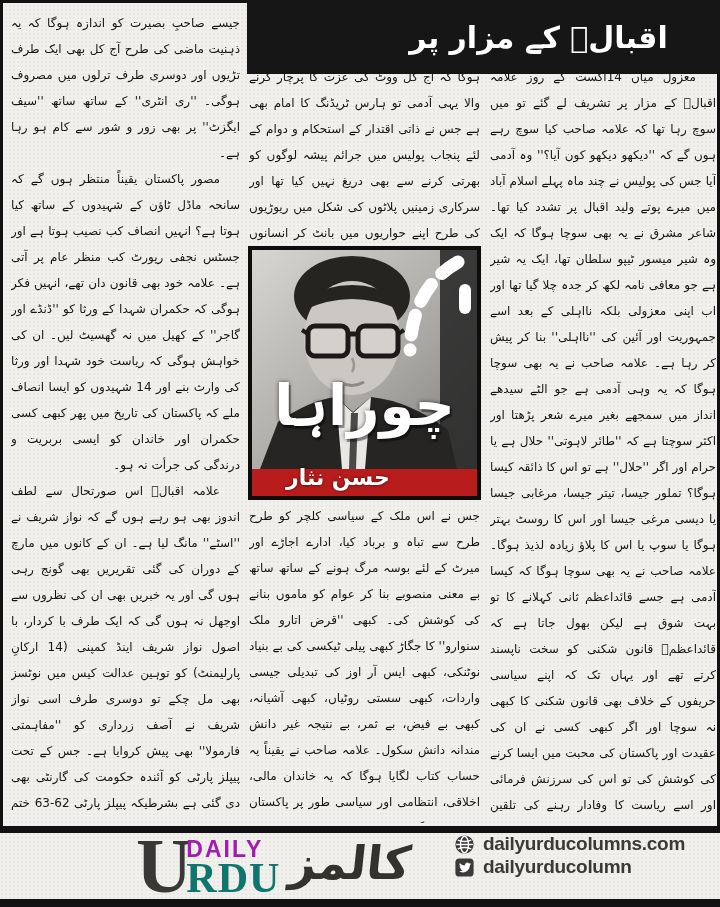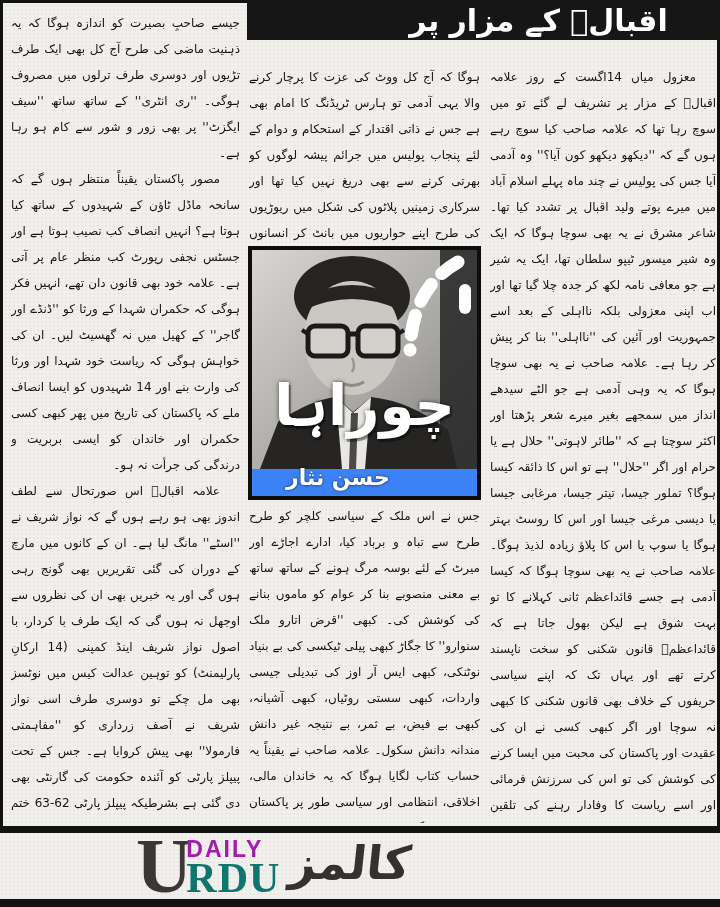--- a/index.html
+++ b/index.html
@@ -13,21 +13,21 @@
   
   .article{
     position:absolute;left:0;top:0;width:720px;height:826px;
     box-sizing:border-box;
     border-left:3px solid #121212;border-right:3px solid #121212;border-top:3px solid #121212;
   }
   .sep-line{position:absolute;left:0;top:826px;width:720px;height:7px;background:#121212;}
   .bottom-bar{position:absolute;left:0;top:899px;width:720px;height:8px;background:#121212;}
 
   .title-box{
-    position:absolute;left:244px;top:-3px;width:473px;height:40px;background:#161616;
+    position:absolute;left:244px;top:-3px;width:473px;height:74px;background:#161616;
     box-sizing:border-box;display:flex;align-items:center;justify-content:center;
   }
   .title-box .t{
     color:#ffffff;font-size:30px;font-weight:bold;direction:rtl;
     transform:translateX(55px);letter-spacing:1px;white-space:nowrap;
     font-family:"DejaVu Sans",sans-serif;
   }
 
   
   .ucol{
@@ -37,21 +37,21 @@
   .ucol p{margin:0;}
   .ucol p.indent{text-indent:20px;}
   .col-left   {left:8px;  top:7px;  width:229px;height:810px;}
   .col-midtop {left:246px;top:61px; width:231px;height:180px;}
   .col-midbot {left:246px;top:500px;width:231px;height:320px;}
   .col-right  {left:487px;top:61px; width:226px;height:759px;}
 
   
   .photo-block{
     position:absolute;left:245px;top:243px;width:233px;height:254px;
-    box-sizing:border-box;border:4px solid #0d0d0d;background:#3b82f6;
+    box-sizing:border-box;border:4px solid #0d0d0d;background:#b91c1c;
   }
   .photo-area{position:absolute;left:0;top:0;right:0;height:219px;overflow:hidden;background:#8d8d8d;}
   .photo-area svg{display:block;width:100%;height:100%;}
   .col-name{
     position:absolute;left:0;right:0;bottom:62px;text-align:center;direction:rtl;
     color:#ffffff;font-size:56px;font-weight:bold;line-height:1;
     text-shadow:0 0 4px rgba(0,0,0,.65), 2px 3px 0 rgba(0,0,0,.35);
     font-family:"DejaVu Sans",sans-serif;pointer-events:none;
   }
   .sig-name{
@@ -173,19 +173,36 @@
     <span class="logo-u">U</span>
     <span class="logo-stack">
       <span class="logo-daily">DAILY</span>
       <span class="logo-rdu">RDU</span>
     </span>
     <span class="logo-urdu">کالمز</span>
   </div>
 
   <div class="social">
 
-
-
+    <div class="social-row">
+      <svg class="sicon" viewBox="0 0 24 24">
+        <circle cx="12" cy="12" r="11.5" fill="#3b3a39"></circle>
+        <ellipse cx="12" cy="12" rx="5" ry="10.5" fill="none" stroke="#fff" stroke-width="1.8"></ellipse>
+        <line x1="1.5" y1="12" x2="22.5" y2="12" stroke="#fff" stroke-width="1.8"></line>
+        <path d="M3.5,6.5 Q12,10 20.5,6.5" fill="none" stroke="#fff" stroke-width="1.8"></path>
+        <path d="M3.5,17.5 Q12,14 20.5,17.5" fill="none" stroke="#fff" stroke-width="1.8"></path>
+      </svg>
+      <span class="social-label">dailyurducolumns.com</span>
+    </div>
+
+
+    <div class="social-row">
+      <svg class="sicon" viewBox="0 0 24 24">
+        <rect x="0.5" y="0.5" width="23" height="23" rx="5" fill="#3b3a39"></rect>
+        <path d="M20.5 7.2c-.6.3-1.2.5-1.9.6.7-.4 1.2-1.1 1.4-1.8-.6.4-1.3.7-2.1.8a3.1 3.1 0 0 0-5.4 2.1c0 .2 0 .5.1.7a8.9 8.9 0 0 1-6.5-3.3 3.1 3.1 0 0 0 1 4.2c-.5 0-1-.2-1.4-.4v.1c0 1.5 1.1 2.8 2.5 3.1-.3.1-.5.1-.8.1l-.6-.1c.4 1.2 1.6 2.1 2.9 2.2a6.3 6.3 0 0 1-4.7 1.3 8.9 8.9 0 0 0 4.8 1.4c5.8 0 9-4.8 9-9v-.4c.6-.4 1.1-1 1.7-1.6z" fill="#fff"></path>
+      </svg>
+      <span class="social-label">dailyurducolumn</span>
+    </div>
 
   </div>
 </div>
 
 <div class="bottom-bar"></div>
 
 </body></html>

